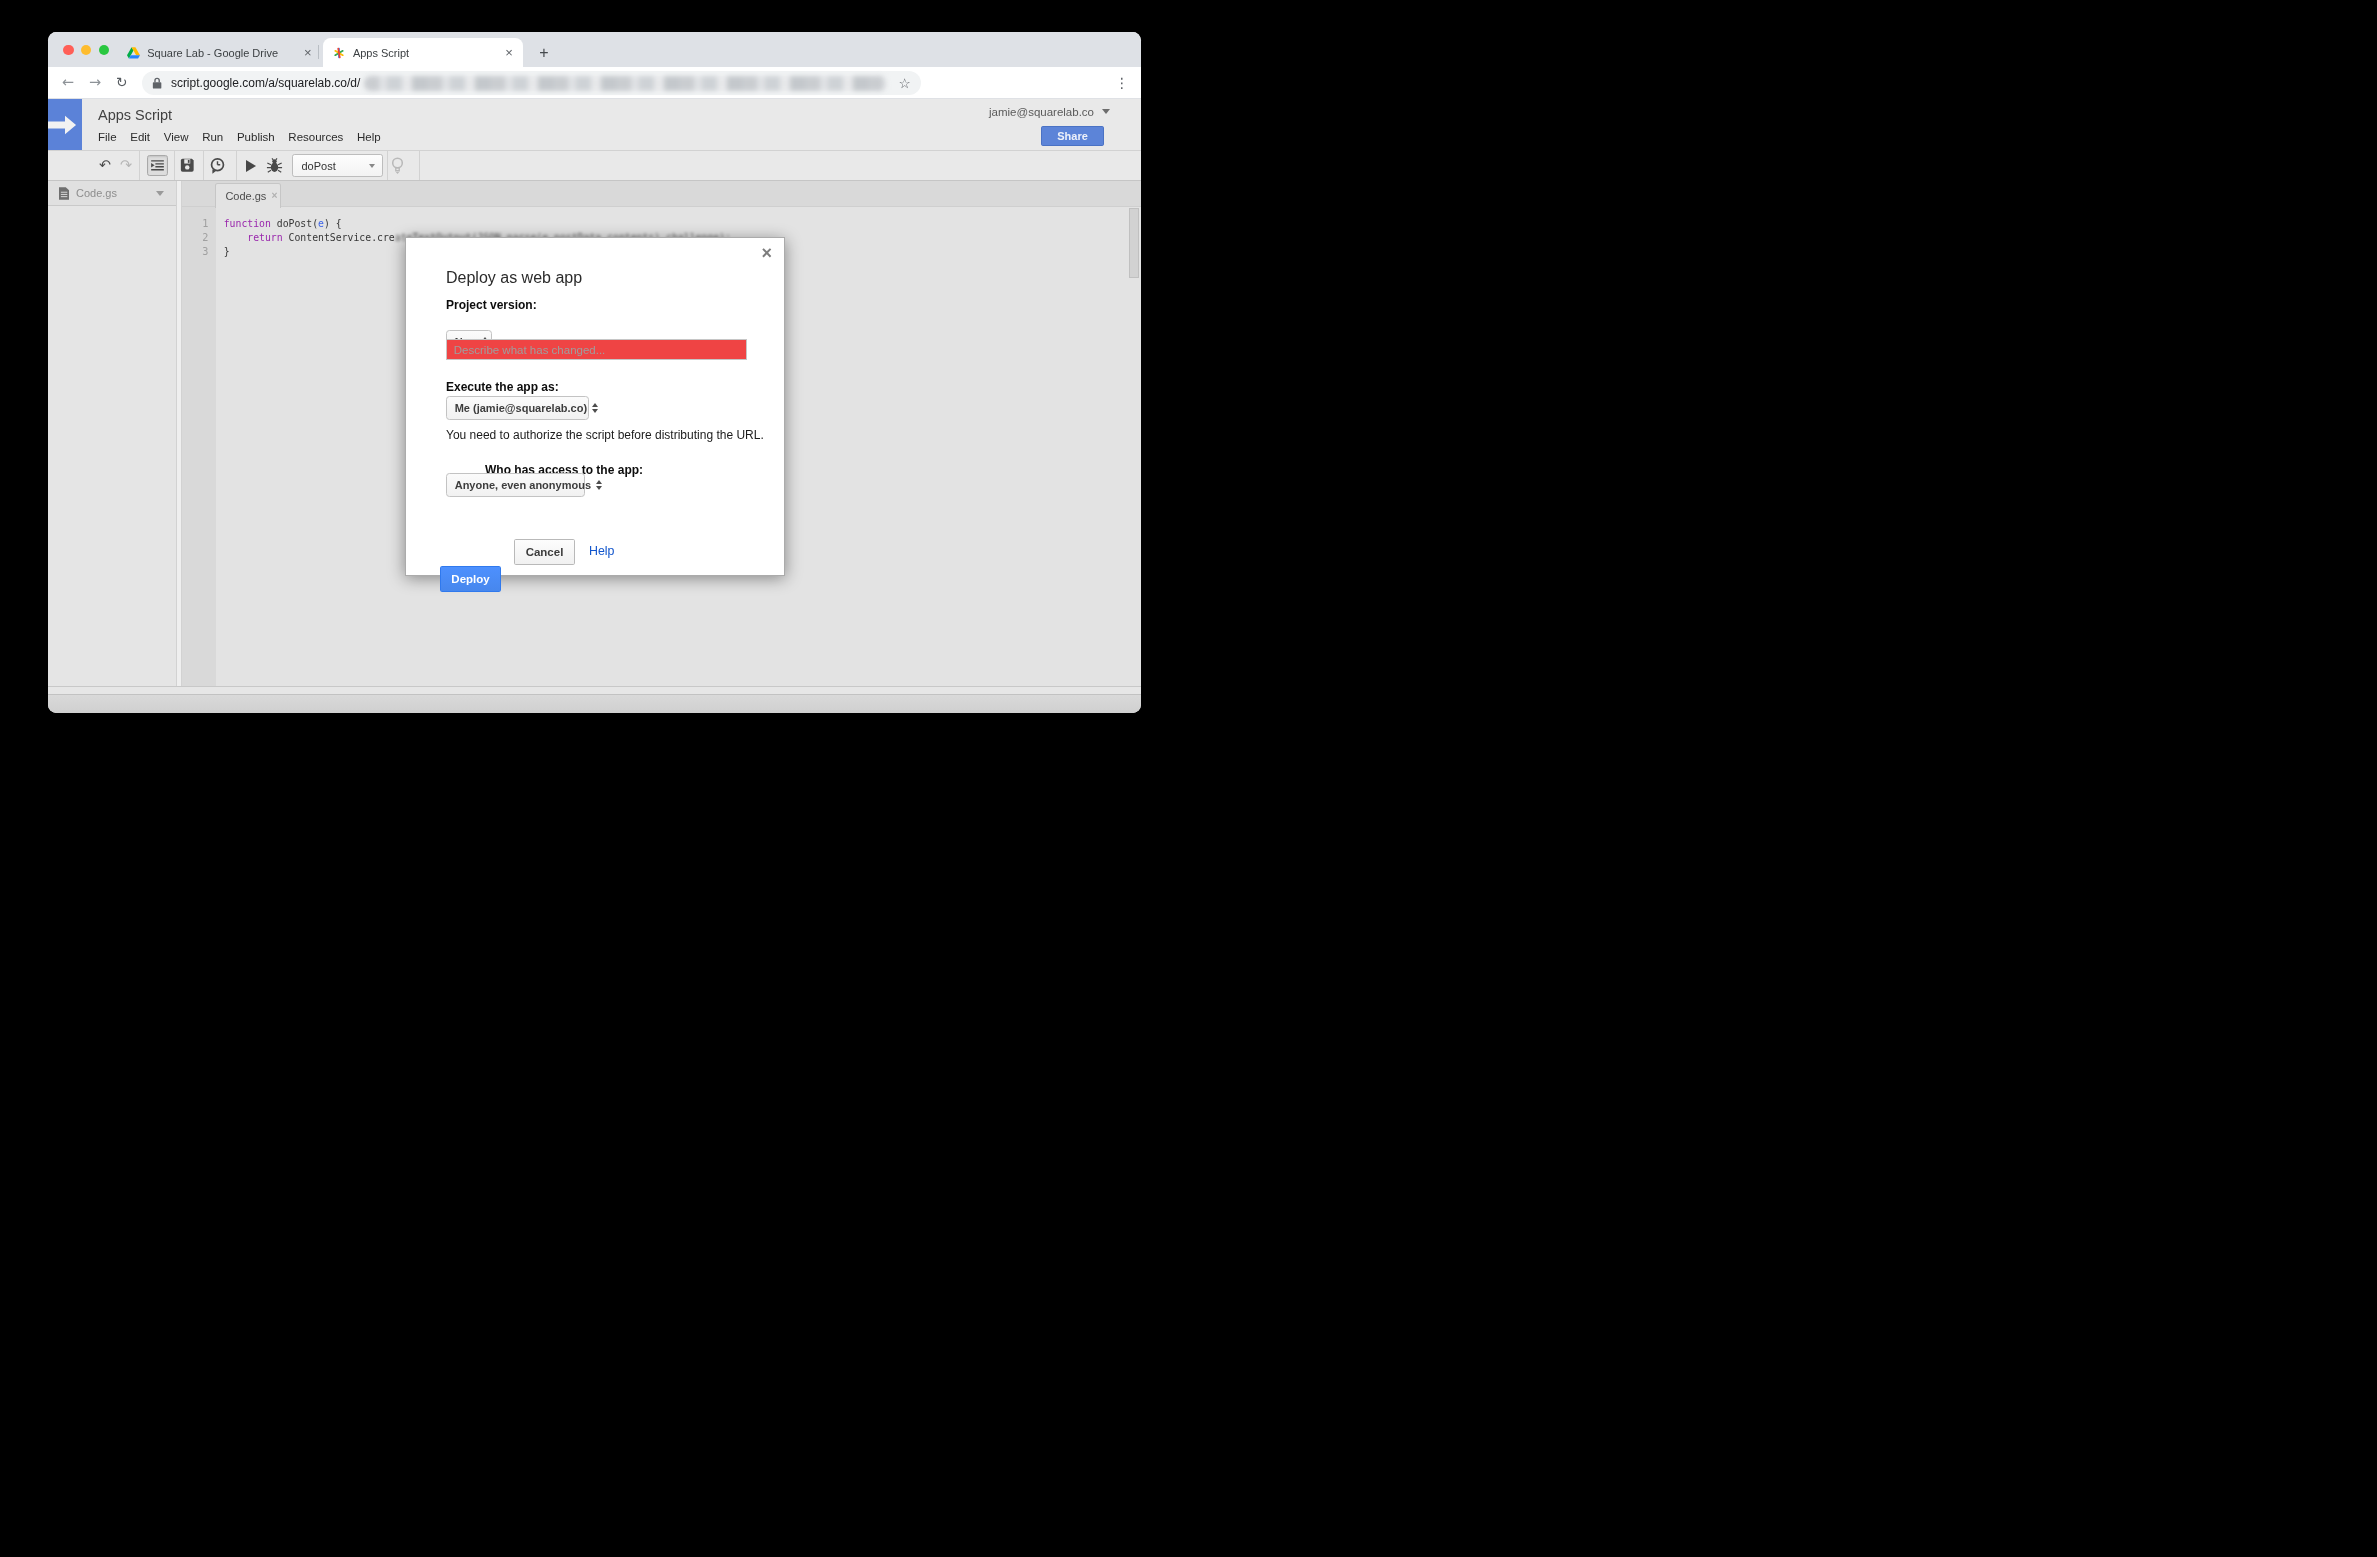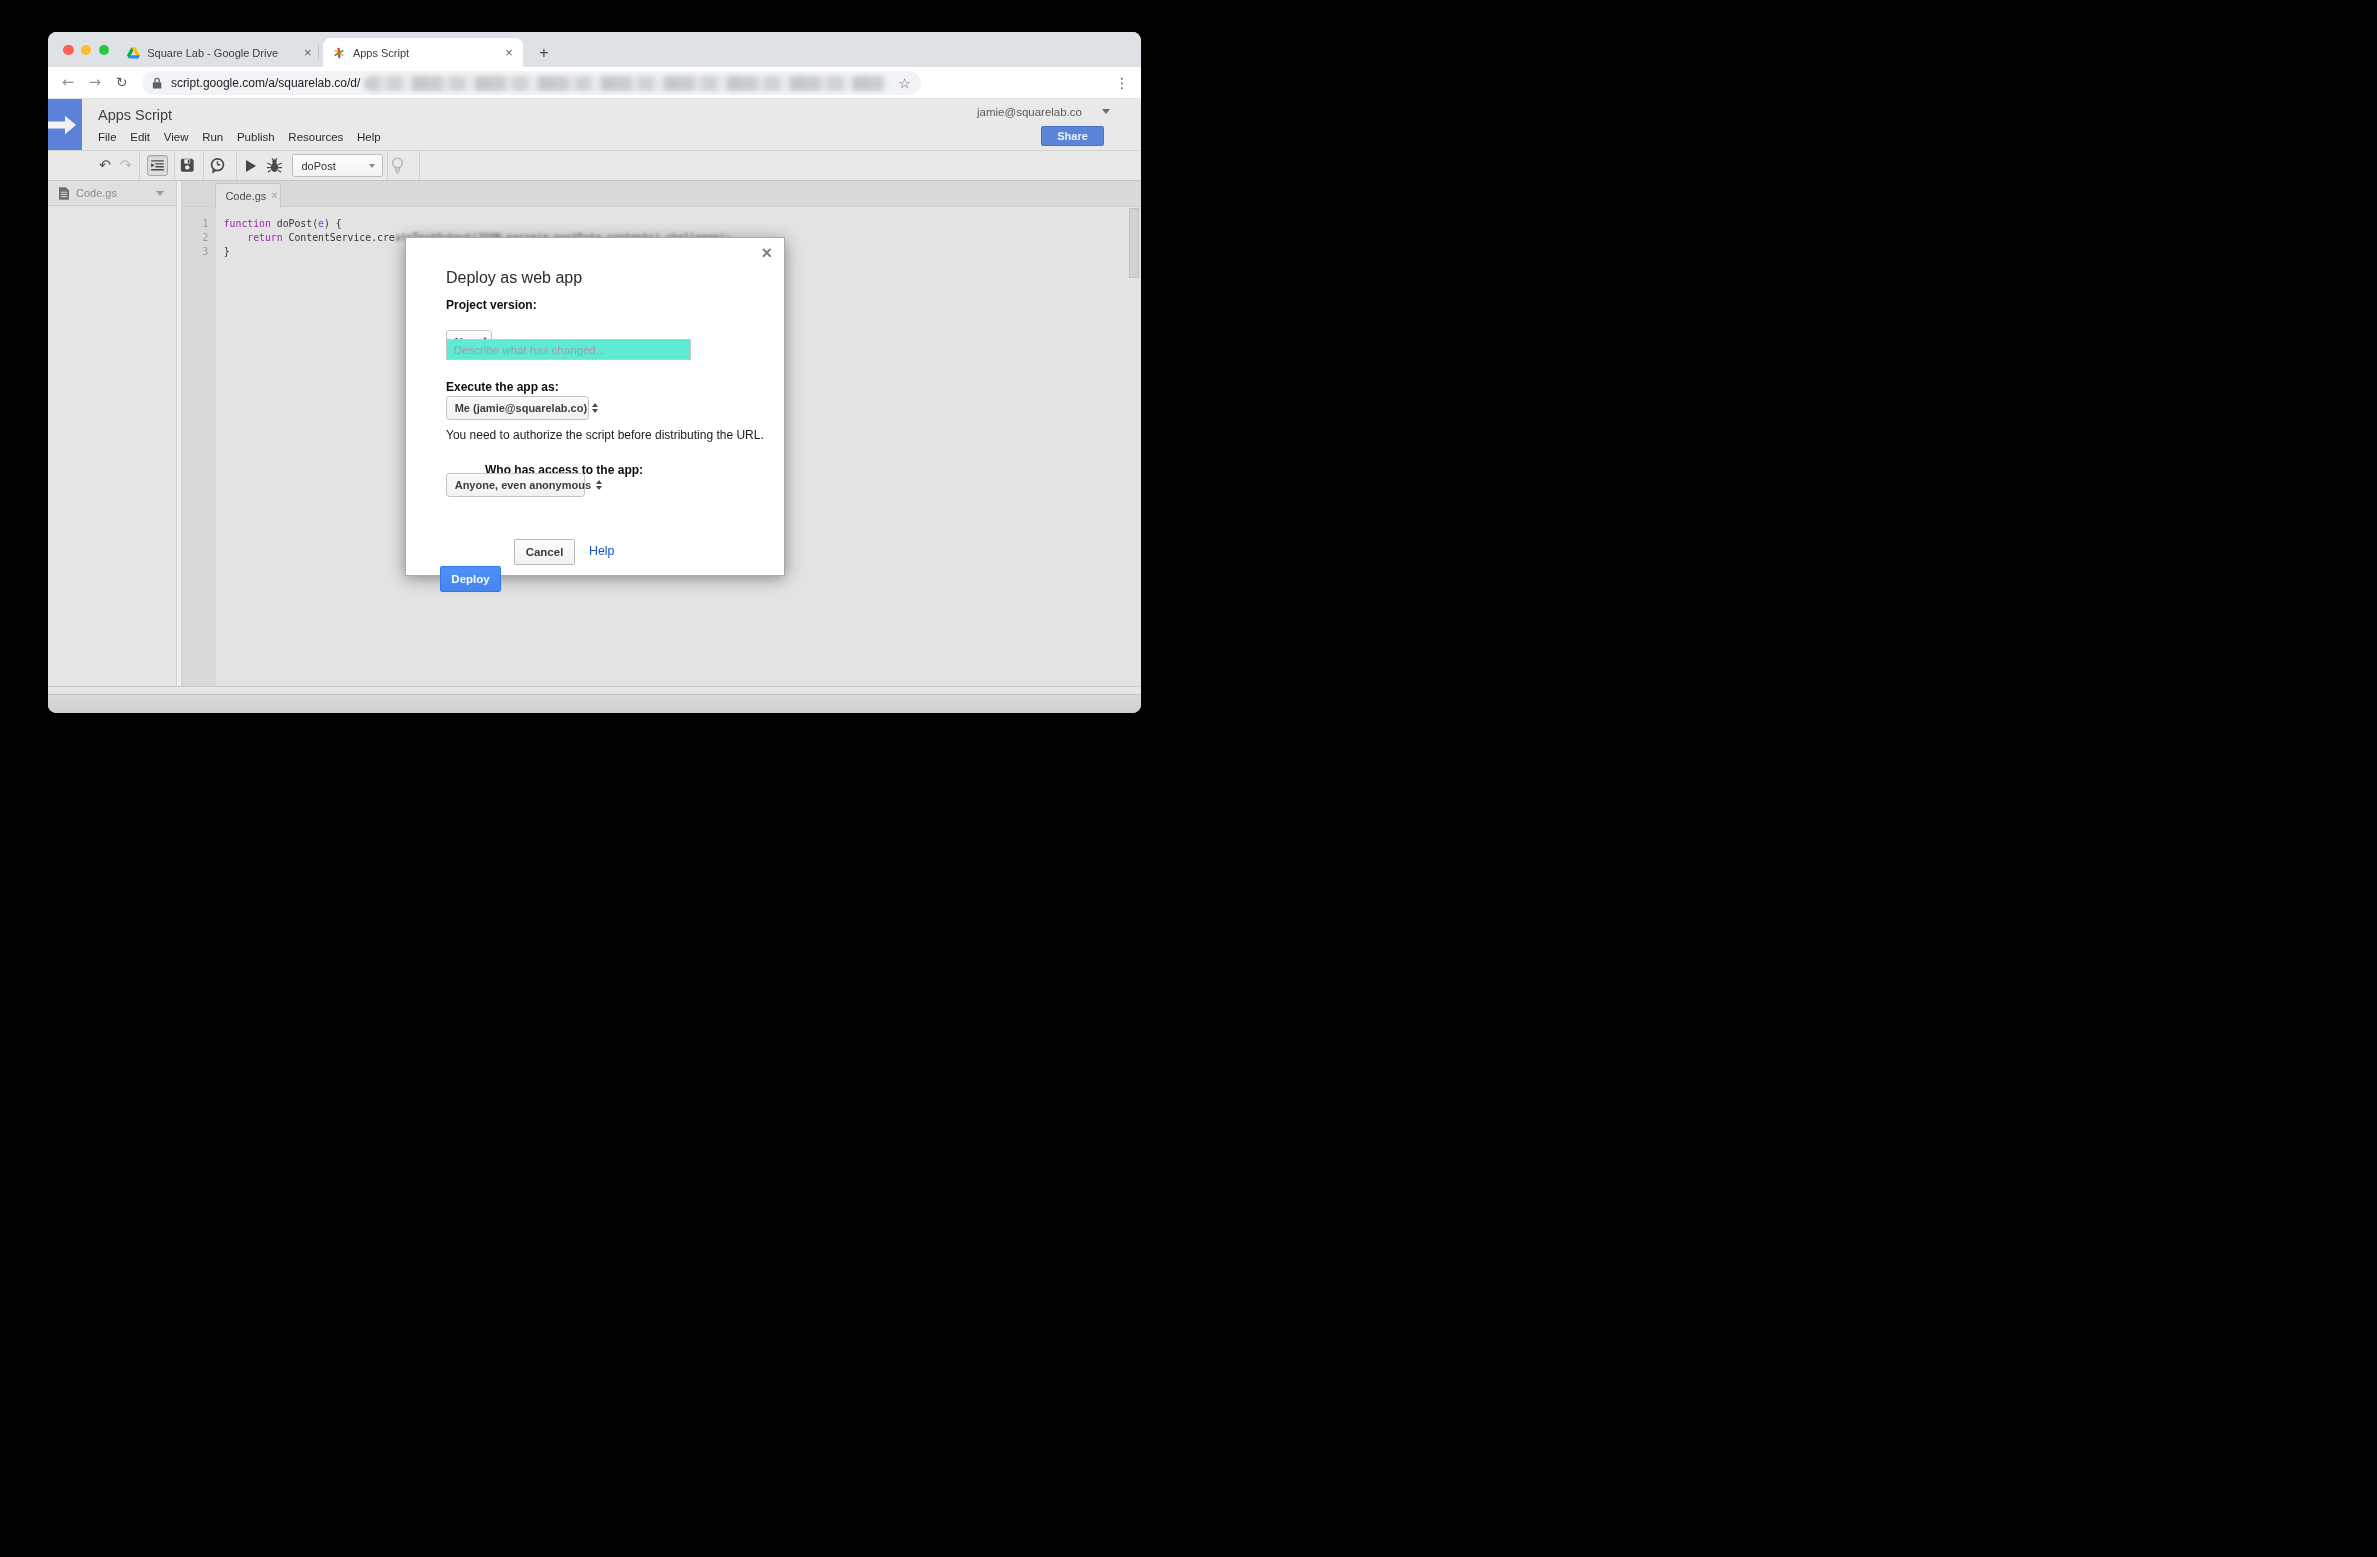--- a/index.html
+++ b/index.html
@@ -44,21 +44,21 @@
   .kebab { position:absolute; right:12px; font-family:"DejaVu Sans", sans-serif; font-size:14.5px; color:#5f6368; }
 
   
   .gas-header { position:relative; height:51px; background:#e9e9e9; }
   .gas-logo { position:absolute; left:0; top:0; width:34px; height:51px; background:#5b82d8; }
   .gas-logo svg { position:absolute; left:0; top:13px; }
   .gas-title { position:absolute; left:50px; top:7.7px; font-size:14.5px; color:#414141; }
   .menubar { position:absolute; left:50px; top:32px; display:flex; gap:13.7px; }
   .menu-item { font-size:11.5px; color:#2b2b2b; }
   .account { position:absolute; right:31px; top:6.8px; font-size:11.5px; color:#5a5a5a;
-             display:flex; align-items:center; gap:20px; }
+             display:flex; align-items:center; gap:8px; }
   .caret-dn { width:0; height:0; border-left:4.3px solid transparent; border-right:4.3px solid transparent;
               border-top:5.1px solid #6d6d6d; }
   .share-btn { position:absolute; right:37px; top:26.5px; width:63px; height:20.5px; background:#5c84d8;
                border:0.9px solid #4a72c4; border-radius:1.7px; color:#edf1fa; font-size:11px;
                font-weight:bold; text-align:center; line-height:19px;margin-left:12px; }
 
   
   .gas-toolbar { position:relative; height:31px; background:#e9e9e9;
                  border-top:0.9px solid #d2d2d2; border-bottom:0.9px solid #c5c5c5; }
   .tsep { position:absolute; top:0; width:0.9px; height:29px; background:#d2d2d2; }
@@ -123,22 +123,22 @@
              border:0.9px solid #c3c3c3; border-radius:3.4px; display:flex; align-items:center; }
   .sel-version { top:92px; width:46px; height:23px; }
   .sel-exec { top:158px; width:143px; height:24px; }
   .sel-access { top:235px; width:139px; height:24px; }
   .gsel-label { flex:1; font-size:11px; font-weight:bold; color:#3d3d3d; margin-left:7.7px; white-space:nowrap; }
   .stepper { margin-right:6px; margin-left:5.1px; display:flex; flex-direction:column; gap:1.7px; align-items:center; }
   .st-up { width:0; height:0; border-left:3.4px solid transparent; border-right:3.4px solid transparent;
            border-bottom:4.3px solid #4d4d4d; }
   .st-dn { width:0; height:0; border-left:3.4px solid transparent; border-right:3.4px solid transparent;
            border-top:4.3px solid #4d4d4d; }
-  .dlg-input { position:absolute; left:40px; top:101px; width:245px; height:21.3px; border:0.9px solid #c6c6c6;
-               background:#5eead4; font-size:11.5px; color:#333; padding:0 6.8px; outline:none; }
+  .dlg-input { position:absolute; left:40px; top:101px; width:301px; height:21.3px; border:0.9px solid #c6c6c6;
+               background:#ef4444; font-size:11.5px; color:#333; padding:0 6.8px; outline:none; }
   .dlg-input::placeholder { color:#9e9e9e; }
   .dlg-note { position:absolute; left:40px; top:190px; font-size:12px; color:#1b1b1b; }
   .btn { position:absolute; top:301px; height:26px; border-radius:1.7px; font-size:11.5px; font-weight:bold;
          text-align:center; line-height:24px; }
   .btn-deploy { left:34px; width:61px; background:linear-gradient(#4d90fe,#4787ed);
                 border:0.9px solid #3079ed; color:#fff;margin-top:27px; }
   .btn-cancel { left:108px; width:61px; background:linear-gradient(#fdfdfd,#f1f1f1);
                 border:0.9px solid #b9b9b9; color:#3c3c3c; }
   .help-link { position:absolute; left:183px; top:306px; font-size:12.4px; color:#1155cc; }
 </style>

